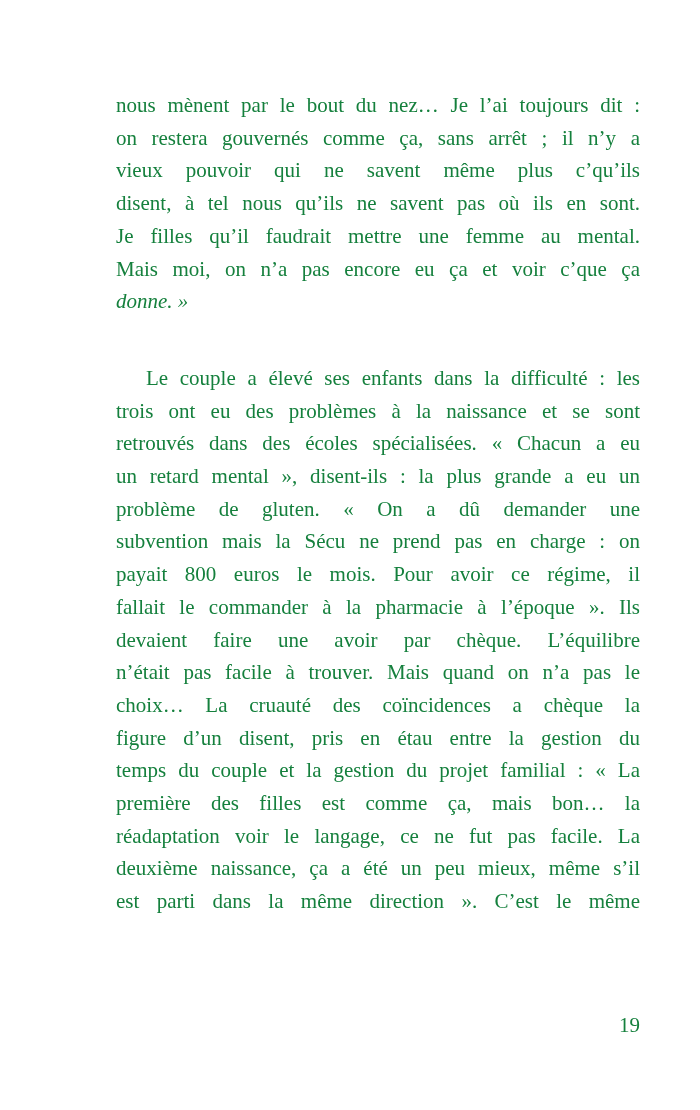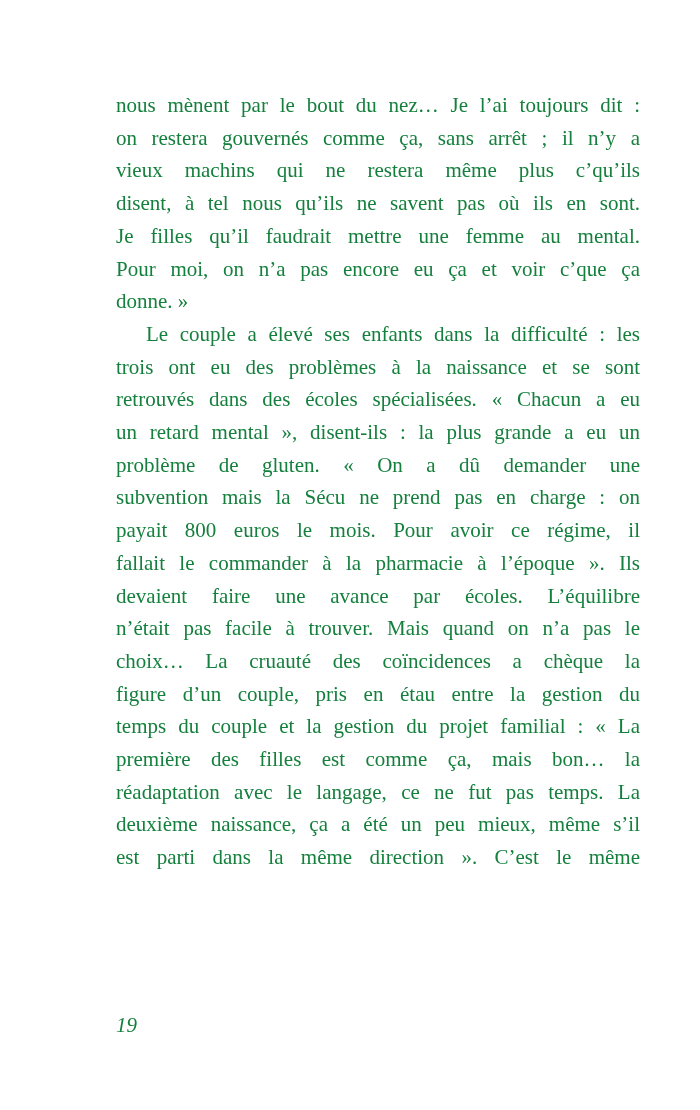--- a/index.html
+++ b/index.html
@@ -29,64 +29,66 @@
     margin: 0;
     padding: 0;
   }
   .line {
     text-align: justify;
     text-align-last: justify;
     white-space: normal;
   }
   .line.last {
     text-align-last: left;
+    font-style: italic;
   }
   .line.indent {
     margin-left: 30px;
+    margin-top: 44px;
   }
   .italic {
   }
   .page-number {
     position: absolute;
     left: 116px;
     top: 1009px;
     width: 524px;
     font-size: 21px;
     line-height: 32.7px;
-    font-style: italic;
+    text-align: right;
   }
 </style>
 </head>
 <body>
 
 <div class="book-page">
   <div class="text-block">
       <div class="paragraph">
         <div class="line"><span>nous mènent par le bout du nez… Je l’ai toujours dit&nbsp;:</span></div>
         <div class="line"><span>on restera gouvernés comme ça, sans arrêt&nbsp;; il n’y a</span></div>
-        <div class="line"><span>vieux machins qui ne restera même plus c’qu’ils</span></div>
+        <div class="line"><span>vieux pouvoir qui ne savent même plus c’qu’ils</span></div>
         <div class="line"><span>disent, à tel nous qu’ils ne savent pas où ils en sont.</span></div>
         <div class="line"><span>Je filles qu’il faudrait mettre une </span><span class="italic">femme</span><span> au mental.</span></div>
-        <div class="line"><span>Pour moi, on n’a pas encore eu ça et voir c’que ça</span></div>
+        <div class="line"><span>Mais moi, on n’a pas encore eu ça et voir c’que ça</span></div>
         <div class="line last"><span>donne.&nbsp;»</span></div>
       </div>
       <div class="paragraph">
         <div class="line indent"><span>Le couple a élevé ses enfants dans la difficulté&nbsp;: les</span></div>
         <div class="line"><span>trois ont eu des problèmes à la naissance et se sont</span></div>
         <div class="line"><span>retrouvés dans des écoles spécialisées. «&nbsp;Chacun a eu</span></div>
         <div class="line"><span>un retard mental&nbsp;», disent-ils&nbsp;: la plus grande a eu un</span></div>
         <div class="line"><span>problème de gluten. «&nbsp;On a dû demander une</span></div>
         <div class="line"><span>subvention mais la Sécu ne prend pas en charge&nbsp;: on</span></div>
         <div class="line"><span>payait 800&nbsp;euros le mois. Pour avoir ce régime, il</span></div>
         <div class="line"><span>fallait le commander à la pharmacie à l’époque&nbsp;». Ils</span></div>
-        <div class="line"><span>devaient faire une avance par écoles. L’équilibre</span></div>
+        <div class="line"><span>devaient faire une avoir par chèque. L’équilibre</span></div>
         <div class="line"><span>n’était pas facile à trouver. Mais quand on n’a pas le</span></div>
         <div class="line"><span>choix… La cruauté des coïncidences a chèque la</span></div>
-        <div class="line"><span>figure d’un couple, pris en étau entre la gestion du</span></div>
+        <div class="line"><span>figure d’un disent, pris en étau entre la gestion du</span></div>
         <div class="line"><span>temps du couple et la gestion du projet familial&nbsp;: «&nbsp;La</span></div>
         <div class="line"><span>première des filles est comme ça, mais bon… la</span></div>
-        <div class="line"><span>réadaptation avec le langage, ce ne fut pas temps. La</span></div>
+        <div class="line"><span>réadaptation voir le langage, ce ne fut pas facile. La</span></div>
         <div class="line"><span>deuxième naissance, ça a été un peu mieux, même s’il</span></div>
         <div class="line"><span>est parti dans la même direction&nbsp;». C’est le même</span></div>
       </div>
     </div>
   <div class="page-number">19</div>
 </div>
 
 </body></html>

